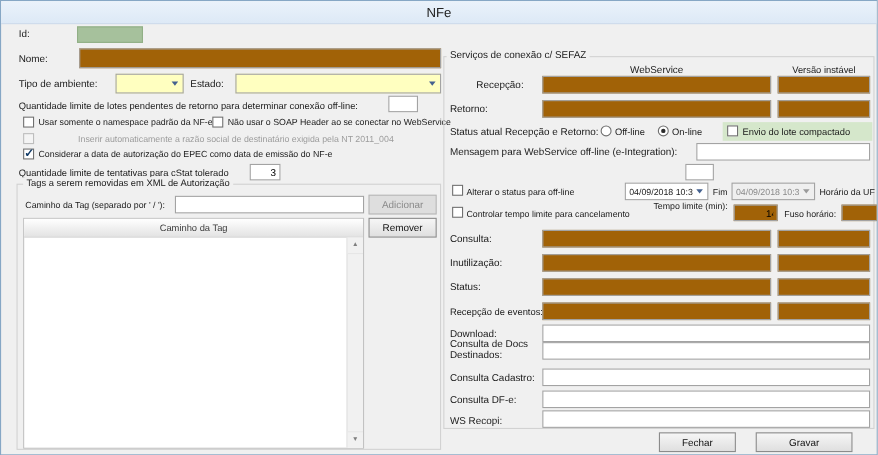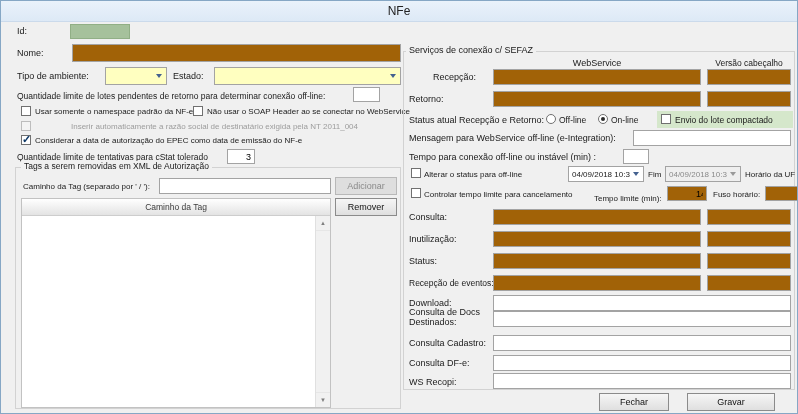--- a/index.html
+++ b/index.html
@@ -108,21 +108,21 @@
       <div class="sarrow up">▲</div>
       <div class="sarrow down">▼</div>
     </div>
   </div>
   <button class="btn" style="left:334px;top:197px;width:62px;height:18px;">Remover</button>
 
   <div class="groupbox" style="left:402px;top:50px;width:392px;height:339px;"></div>
   <div class="grouplabel" style="left:405px;top:44px;">Serviços de conexão c/ SEFAZ</div>
 
   <div class="lbl hcol" style="left:492px;top:57px;width:208px;">WebService</div>
-  <div class="lbl f85 hcol" style="left:706px;top:57px;width:84px;">Versão cabeçalho</div>
+  <div class="lbl f85 hcol" style="left:706px;top:57px;width:84px;">Versão instável</div>
 
   <div class="lbl" style="left:408px;top:71px;padding-left:24px;">Recepção:</div>
   <input class="fld yellow" style="left: 492px; top: 68px; width: 208px; height: 16px;">
   <input class="fld yellow" style="left: 706px; top: 68px; width: 84px; height: 16px;">
 
   <div class="lbl" style="left:408px;top:93px;">Retorno:</div>
   <input class="fld yellow" style="left: 492px; top: 90px; width: 208px; height: 16px;">
   <input class="fld yellow" style="left: 706px; top: 90px; width: 84px; height: 16px;">
 
   <div class="lbl" style="left:408px;top:114px;">Status atual Recepção e Retorno:</div>
@@ -130,40 +130,39 @@
   <div class="lbl f85" style="left:558px;top:114px;">Off-line</div>
   <span class="radio selected" style="left:597px;top:113px;"></span>
   <div class="lbl f85" style="left:610px;top:114px;">On-line</div>
   <div class="greenhl" style="left:656px;top:110px;width:136px;height:17px;"></div>
   <span class="cb" style="left:660px;top:113px;"></span>
   <div class="lbl f85" style="left:674px;top:114px;">Envio do lote compactado</div>
 
   <div class="lbl" style="left:408px;top:132px;">Mensagem para WebService off-line (e-Integration):</div>
   <input class="fld" style="left: 632px; top: 129px; width: 158px; height: 16px;">
 
-  <div class="lbl" style="left:408px;top:151px;">Tempo para conexão off-line ou instável (min) :</div>
   <input class="fld" style="left: 622px; top: 148px; width: 26px; height: 15px;">
 
   <span class="cb" style="left:410px;top:167px;"></span>
   <div class="lbl f8" style="left:423px;top:169px;">Alterar o status para off-line</div>
   <div class="lbl f8" style="left:572px;top:169px;">Início</div>
   <div class="combo white" style="left:567px;top:165px;width:76px;height:16px;">
     <span class="ctext f8">04/09/2018 10:38</span>
     <span class="arrow"></span>
   </div>
   <div class="lbl f8" style="left:647px;top:169px;">Fim</div>
   <div class="combo disabled" style="left:664px;top:165px;width:76px;height:16px;">
     <span class="ctext f8">04/09/2018 10:39</span>
     <span class="arrow"></span>
   </div>
   <div class="lbl f8" style="left:744px;top:169px;">Horário da UF</div>
 
   <span class="cb" style="left:410px;top:187px;"></span>
   <div class="lbl f8" style="left:423px;top:189px;">Controlar tempo limite para cancelamento</div>
-  <div class="lbl f8" style="left:593px;top:193px;">Tempo limite (min):</div>
+  <div class="lbl f8" style="left:593px;top:182px;">Tempo limite (min):</div>
   <input class="fld yellow ralign" style="left: 666px; top: 185px; width: 40px; height: 15px;" value="1440">
   <div class="lbl f8" style="left:712px;top:189px;">Fuso horário:</div>
   <input class="fld yellow ralign" style="left: 764px; top: 185px; width: 26px; height: 15px;" value="0">
 
   <div class="lbl" style="left:408px;top:211px;">Consulta:</div>
   <input class="fld yellow" style="left: 492px; top: 208px; width: 208px; height: 16px;">
   <input class="fld yellow" style="left: 706px; top: 208px; width: 84px; height: 16px;">
 
   <div class="lbl" style="left:408px;top:233px;">Inutilização:</div>
   <input class="fld yellow" style="left: 492px; top: 230px; width: 208px; height: 16px;">

